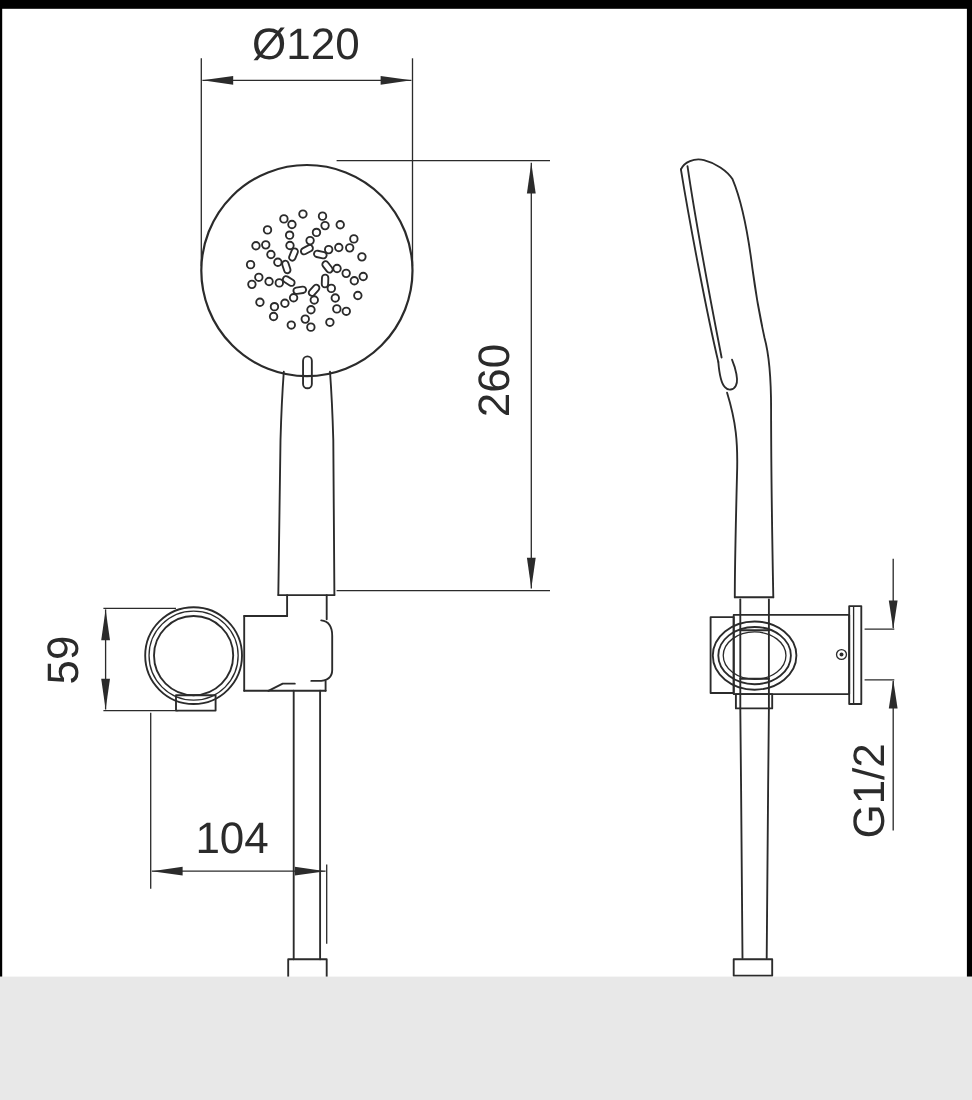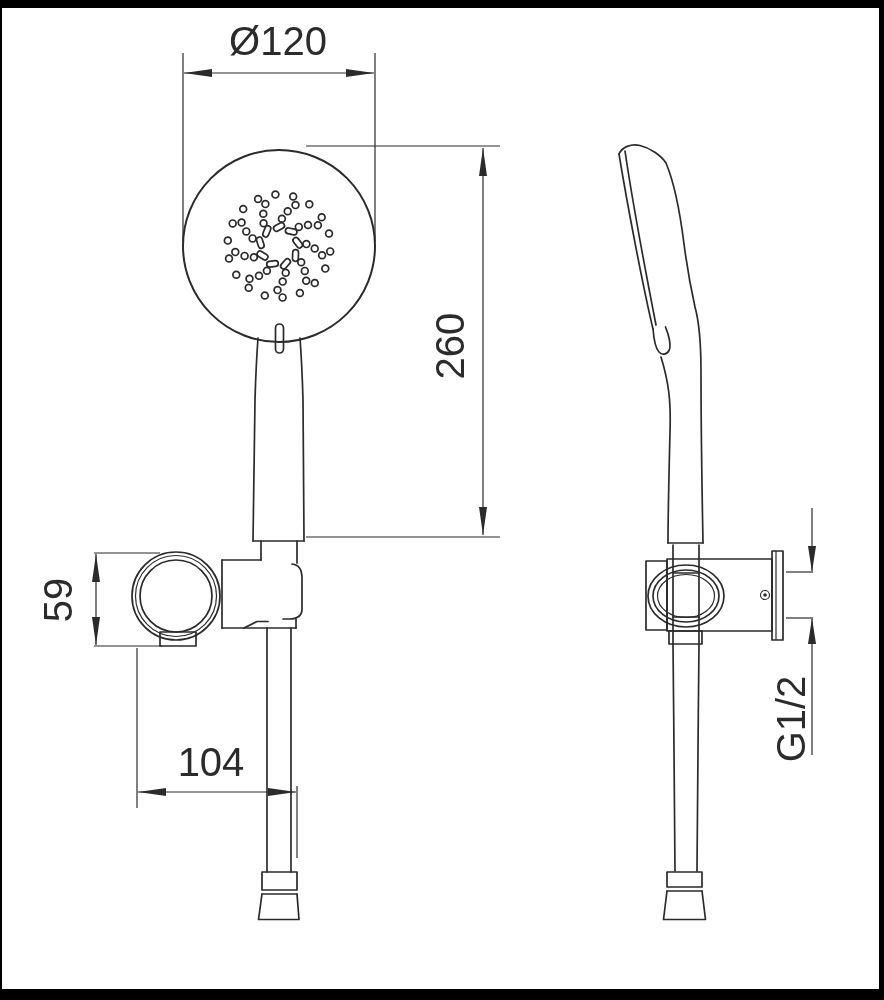--- a/index.html
+++ b/index.html
@@ -1,16 +1,16 @@
 <!DOCTYPE html>
 <html style="--line: #2b2b2b; --frame: #000000; --bg: #ffffff;"><head>
 <meta charset="utf-8">
 <style>
   html,body{margin:0;padding:0;background:#e8e8e8;}
-  .page{position:relative;width:884px;height:1000px;background:var(--bg,#fff);overflow:hidden;
+  .page{position:relative;width:884px;height:888px;background:var(--bg,#fff);overflow:hidden;
         font-family:"Liberation Sans", sans-serif;}
   .frame{position:absolute;background:var(--frame,#000);}
   .frame.top{left:0;top:0;width:884px;height:8px;}
   .frame.bottom{left:0;top:989px;width:884px;height:11px;}
   .frame.left{left:0;top:0;width:2px;height:1000px;}
   .frame.right{left:879px;top:0;width:5px;height:1000px;}
   svg{position:absolute;left:0;top:0;}
   .o{stroke:var(--line,#2b2b2b);fill:none;stroke-width:1.7;stroke-linecap:round;stroke-linejoin:round;}
   .oh{stroke:var(--line,#2b2b2b);fill:none;stroke-width:2;}
   .d{stroke:var(--line,#2b2b2b);fill:none;stroke-width:1.2;}

